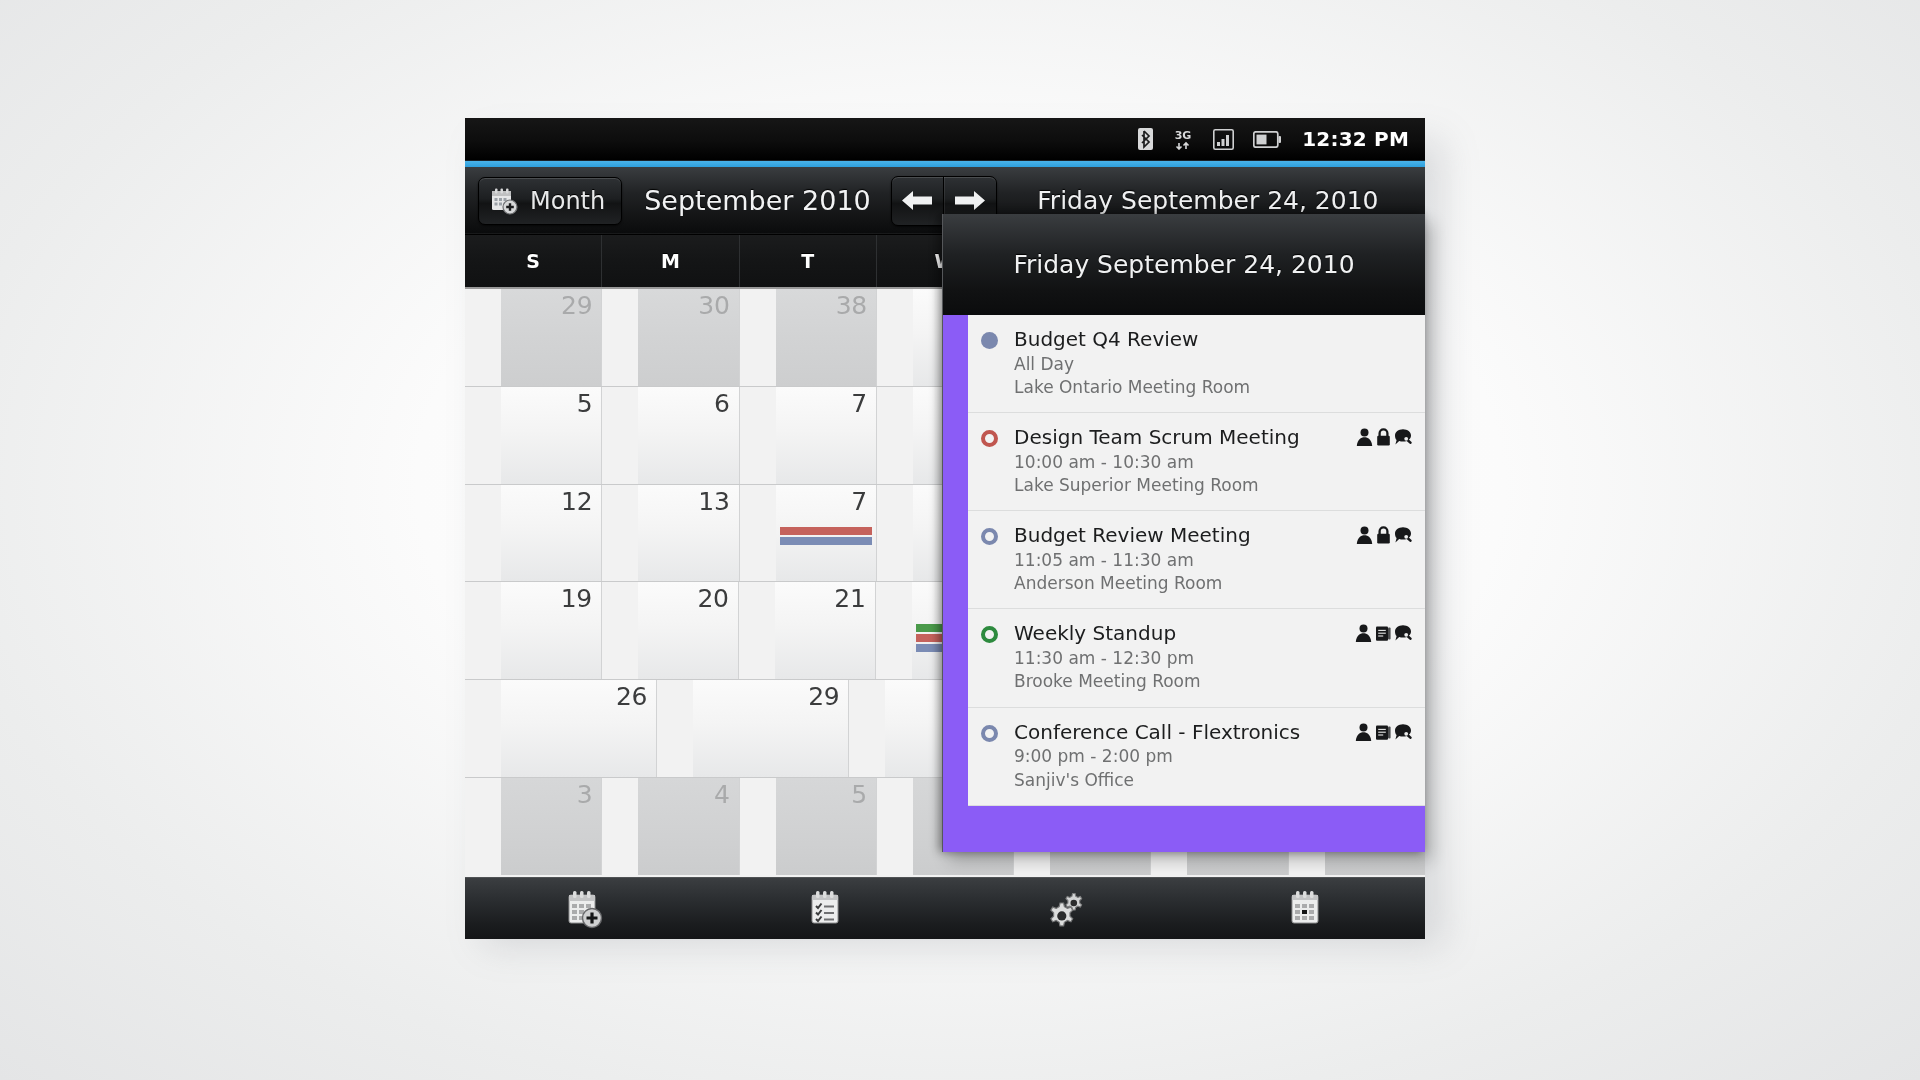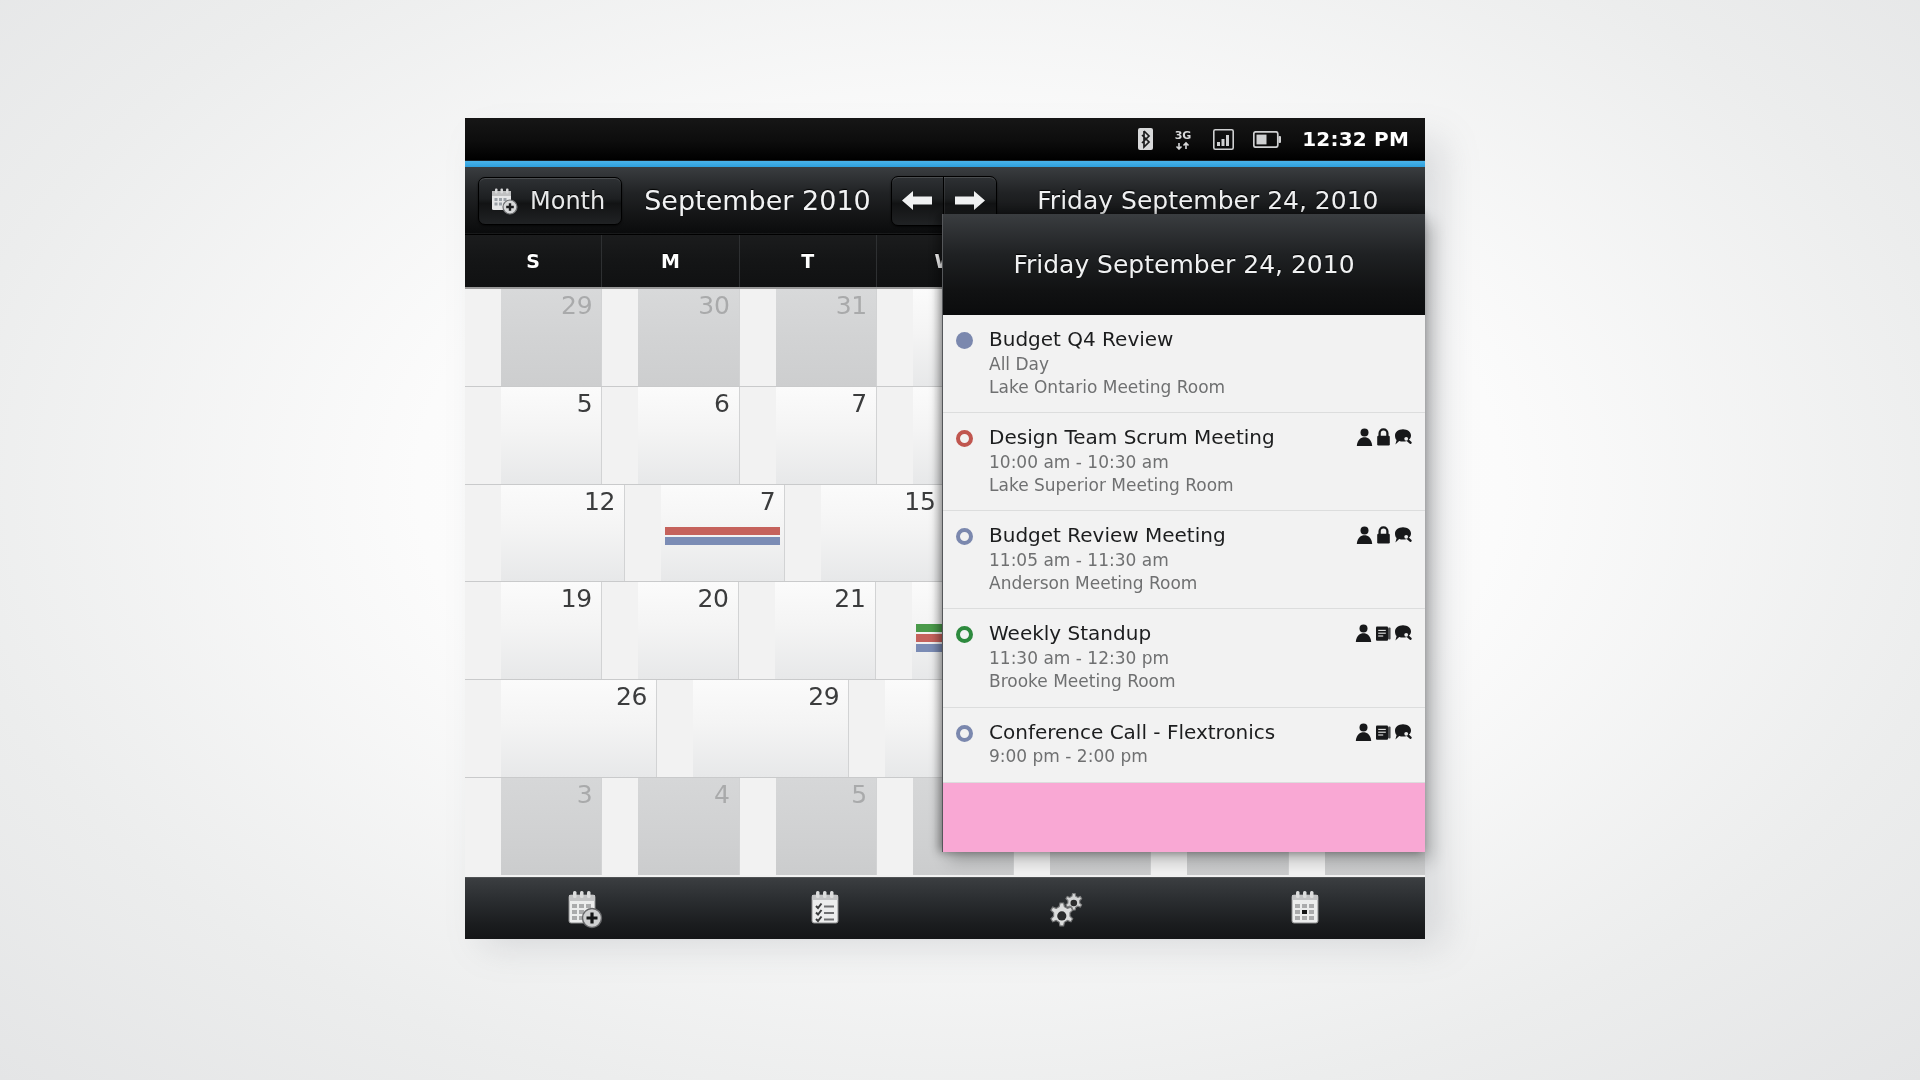--- a/index.html
+++ b/index.html
@@ -241,21 +241,21 @@
     flex-direction: column;
     z-index: 5;
   }
   #panel-header {
     height: 101px;
     background: linear-gradient(to bottom, #3a3d40 0%, #1f2123 40%, #111213 75%, #0b0c0d 100%);
     display: flex;
     align-items: center;
     justify-content: center;
   }
-  #panel-list { flex: 1; overflow: hidden; background: #f9a8d4; }
+  #panel-list { flex: 1; overflow: hidden; background: #8b5cf6; padding-left: 25px; }
 
   .event {
     position: relative;
     padding: 12px 14px 13px 46px;
     border-bottom: 1px solid #dcdddd;
     background: #f2f2f2;
     cursor: pointer;
   }
   .event .dot {
     position: absolute;
@@ -390,21 +390,21 @@
       </div>
     <div id="weeks">
         <div class="week">
           <div class="day other">
             <span class="dnum">29</span>
           </div>
           <div class="day other">
             <span class="dnum">30</span>
           </div>
           <div class="day other">
-            <span class="dnum">31</span>
+            <span class="dnum">38</span>
           </div>
           <div class="day">
             <span class="dnum">1</span>
           </div>
           <div class="day">
             <span class="dnum">2</span>
           </div>
           <div class="day">
             <span class="dnum">3</span>
             <div class="bars">
@@ -435,20 +435,23 @@
           <div class="day">
             <span class="dnum">10</span>
           </div>
           <div class="day">
             <span class="dnum">11</span>
           </div>
         </div>
         <div class="week">
           <div class="day">
             <span class="dnum">12</span>
+          </div>
+          <div class="day">
+            <span class="dnum">13</span>
           </div>
           <div class="day">
             <span class="dnum">7</span>
             <div class="bars">
               <div class="bar" style="background: rgb(197, 98, 92);"></div>
               <div class="bar" style="background: rgb(123, 140, 181);"></div>
             </div>
           </div>
           <div class="day">
             <span class="dnum">15</span>
@@ -734,20 +737,21 @@
                 <path d="M11.5 10.2 L16.4 14.6" stroke="#17181a" stroke-width="2.6" stroke-linecap="round"></path>
                 <circle cx="12.2" cy="10.8" r="1.9" fill="#eceded"></circle>
               </svg>
             </span>
           </div>
         </div>
         <div class="event">
           <span class="dot hollow" style="border-color: rgb(123, 136, 174);"></span>
           <div class="etitle">Conference Call - Flextronics</div>
           <div class="etime">9:00 pm - 2:00 pm</div>
+          <div class="eloc">Sanjiv's Office</div>
           <div class="badges">
             <span>
               <svg width="17" height="18" viewBox="0 0 17 18">
                 <circle cx="8.5" cy="4.6" r="4" fill="#17181a"></circle>
                 <path d="M0.8 18 C1.3 11.6 5 9.2 8.5 9.2 C12 9.2 15.7 11.6 16.2 18 Z" fill="#17181a"></path>
               </svg>
             </span>
             <span>
               <svg width="16" height="18" viewBox="0 0 16 18">
                 <rect x="1" y="2.4" width="12" height="14.4" rx="1" fill="#17181a"></rect>

